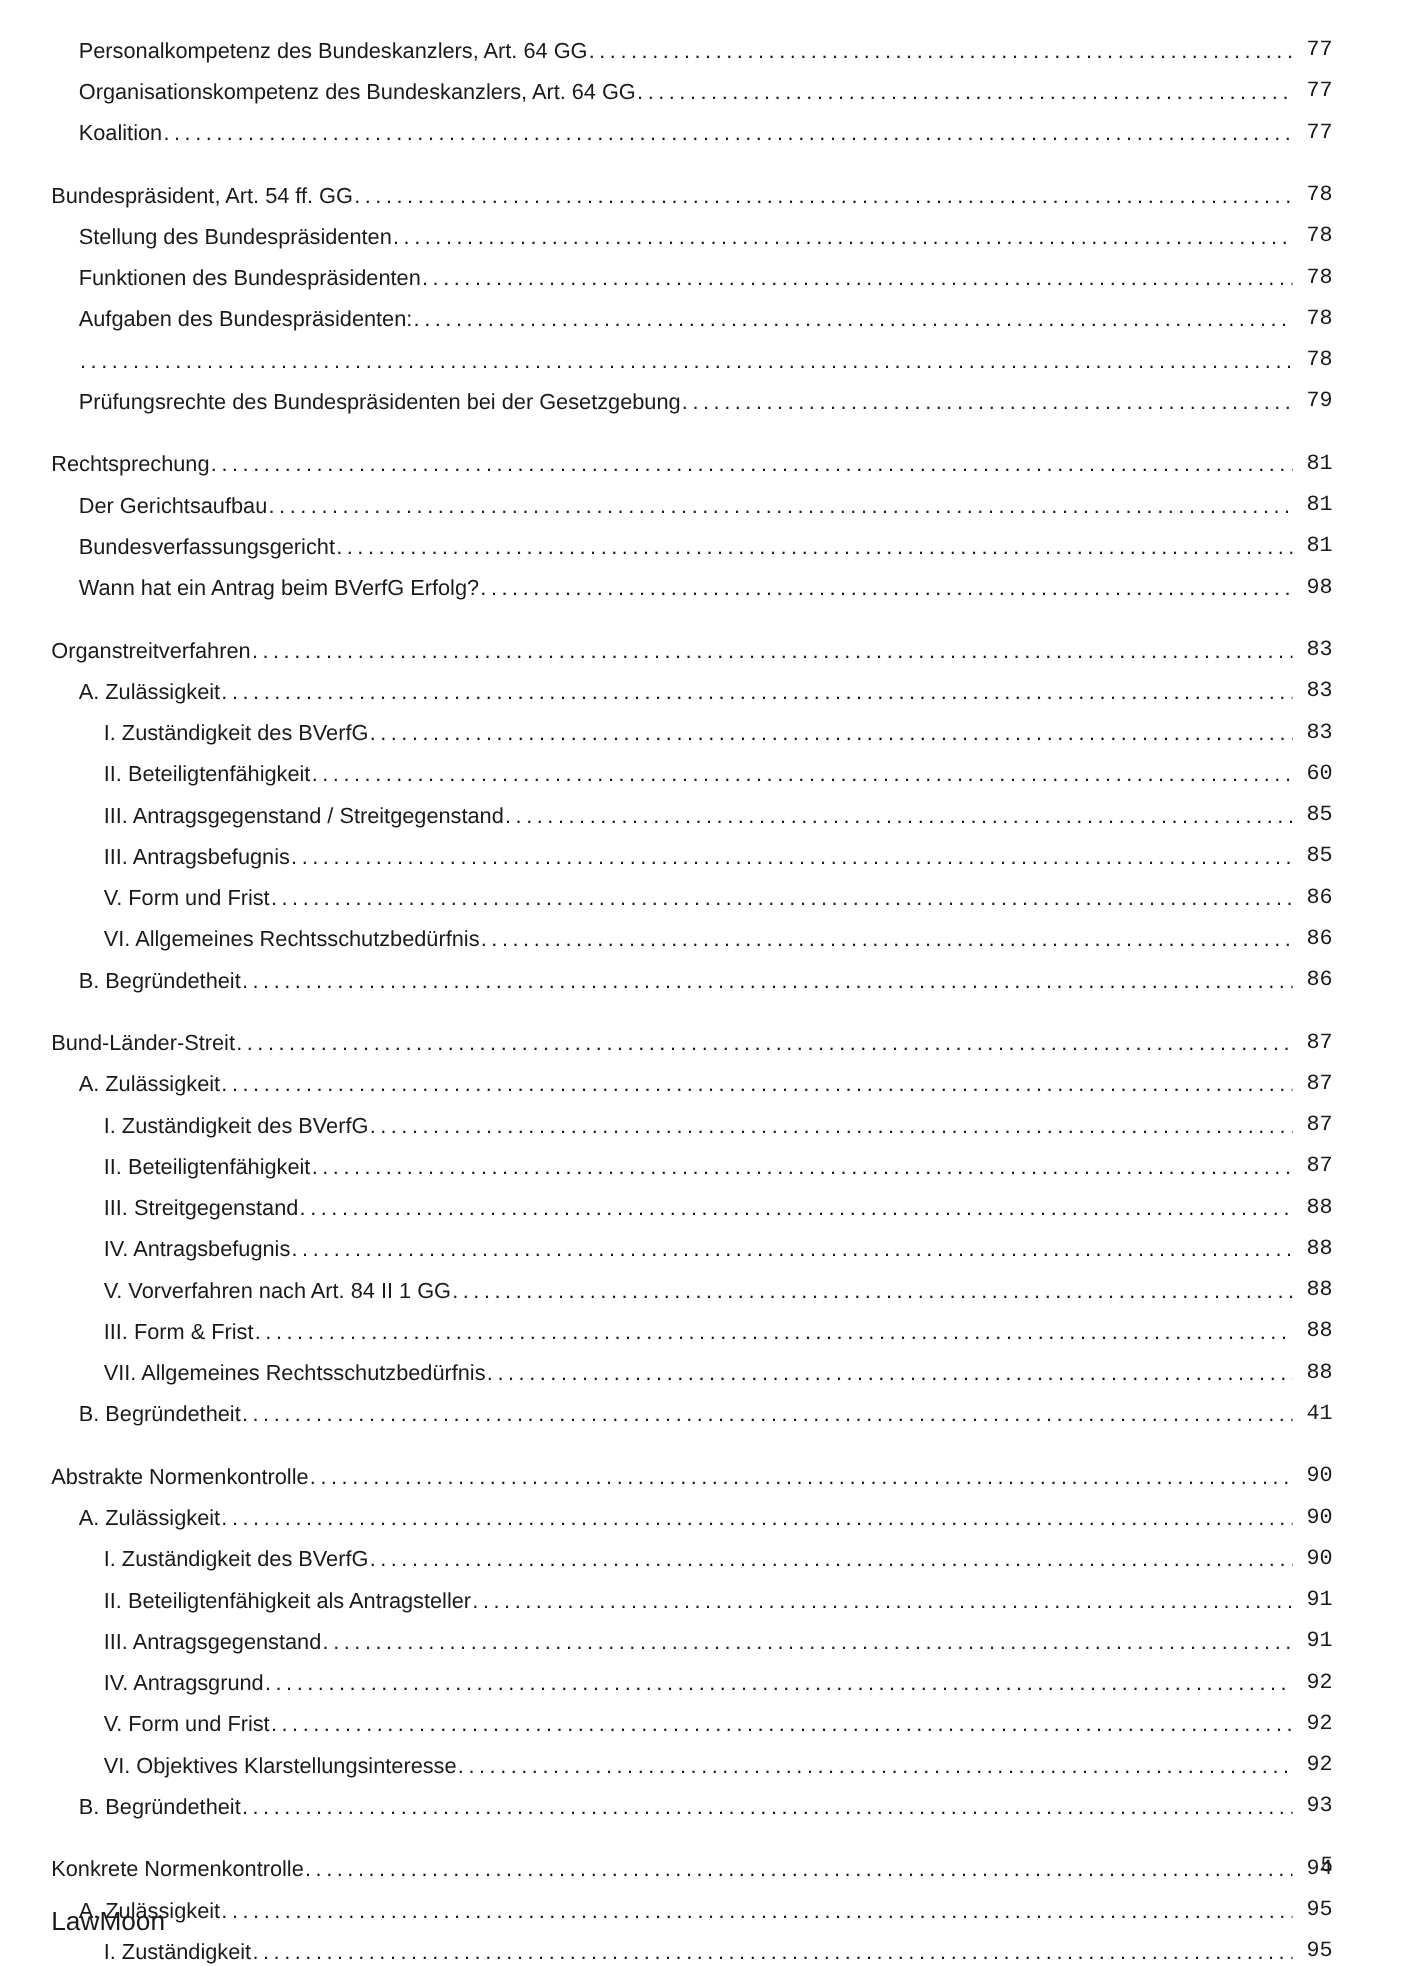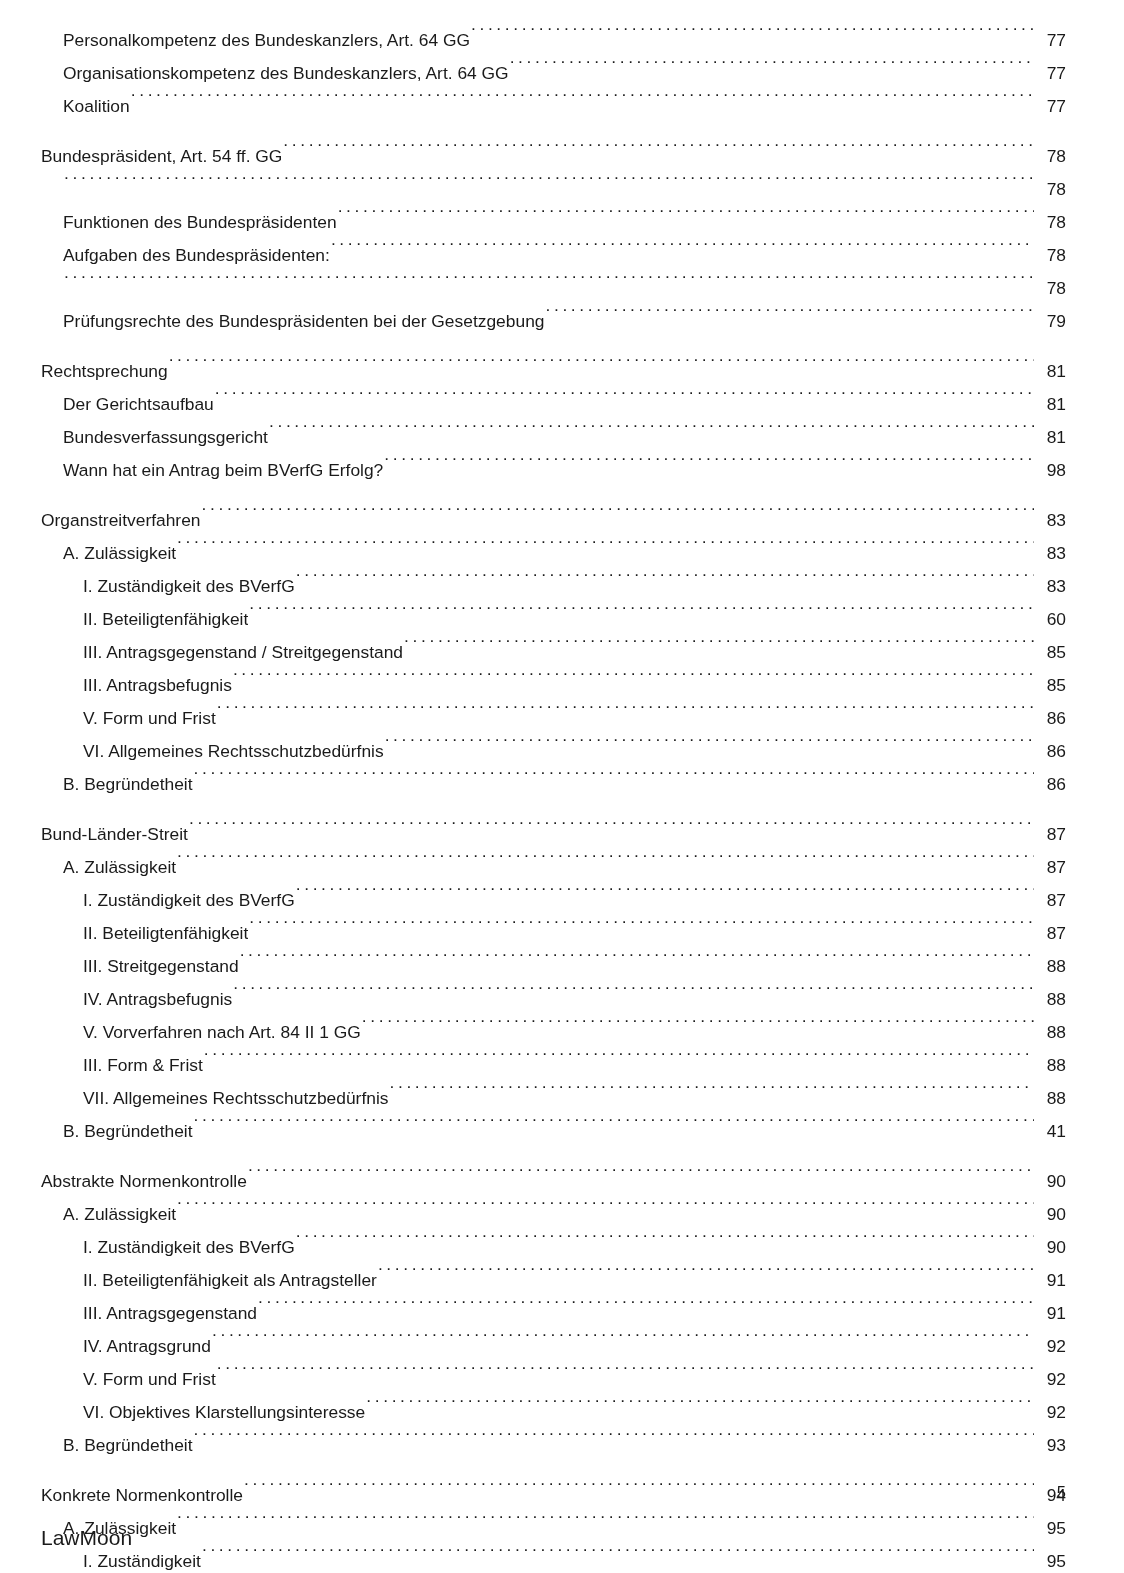--- a/index.html
+++ b/index.html
@@ -24,21 +24,21 @@
   .toc {
     position: absolute;
     top: 24px;
     left: 0;
     right: 0;
     padding: 0 58px 0 41px;
     box-sizing: border-box;
   }
   .toc-entry {
     display: flex;
-    align-items: flex-start;
+    align-items: flex-end;
     width: 100%;
     height: 33px;
     font-size: 17.4px;
     line-height: 33px;
     color: #1a1a1a;
     white-space: nowrap;
     box-sizing: border-box;
   }
   .toc-entry.lvl-1 { padding-left: 0px; margin-top: 17px; }
   .toc-entry.lvl-2 { padding-left: 22px; }
@@ -65,20 +65,21 @@
     white-space: nowrap;
     letter-spacing: -0.6px;
     font-size: 17.4px;
     color: #1a1a1a;
   }
   .entry-page {
     flex: 0 0 auto;
     text-align: right;
     min-width: 26px;
     padding-left: 5px;
+    font-family: Liberation Mono, monospace;
   }
 
   .footer-pagenum {
     position: absolute;
     left: 0;
     right: 58px;
     top: 1482px;
     text-align: right;
     font-size: 16.5px;
     line-height: 20px;
@@ -113,20 +114,21 @@
         <span class="entry-title">Koalition</span>
         <span class="leader"></span>
         <span class="entry-page">77</span>
       </div>
       <div class="toc-entry lvl-1">
         <span class="entry-title">Bundespräsident, Art. 54 ff. GG</span>
         <span class="leader"></span>
         <span class="entry-page">78</span>
       </div>
       <div class="toc-entry lvl-2">
+        <span class="entry-title">Stellung des Bundespräsidenten</span>
         <span class="leader"></span>
         <span class="entry-page">78</span>
       </div>
       <div class="toc-entry lvl-2">
         <span class="entry-title">Funktionen des Bundespräsidenten</span>
         <span class="leader"></span>
         <span class="entry-page">78</span>
       </div>
       <div class="toc-entry lvl-2">
         <span class="entry-title">Aufgaben des Bundespräsidenten:</span>

